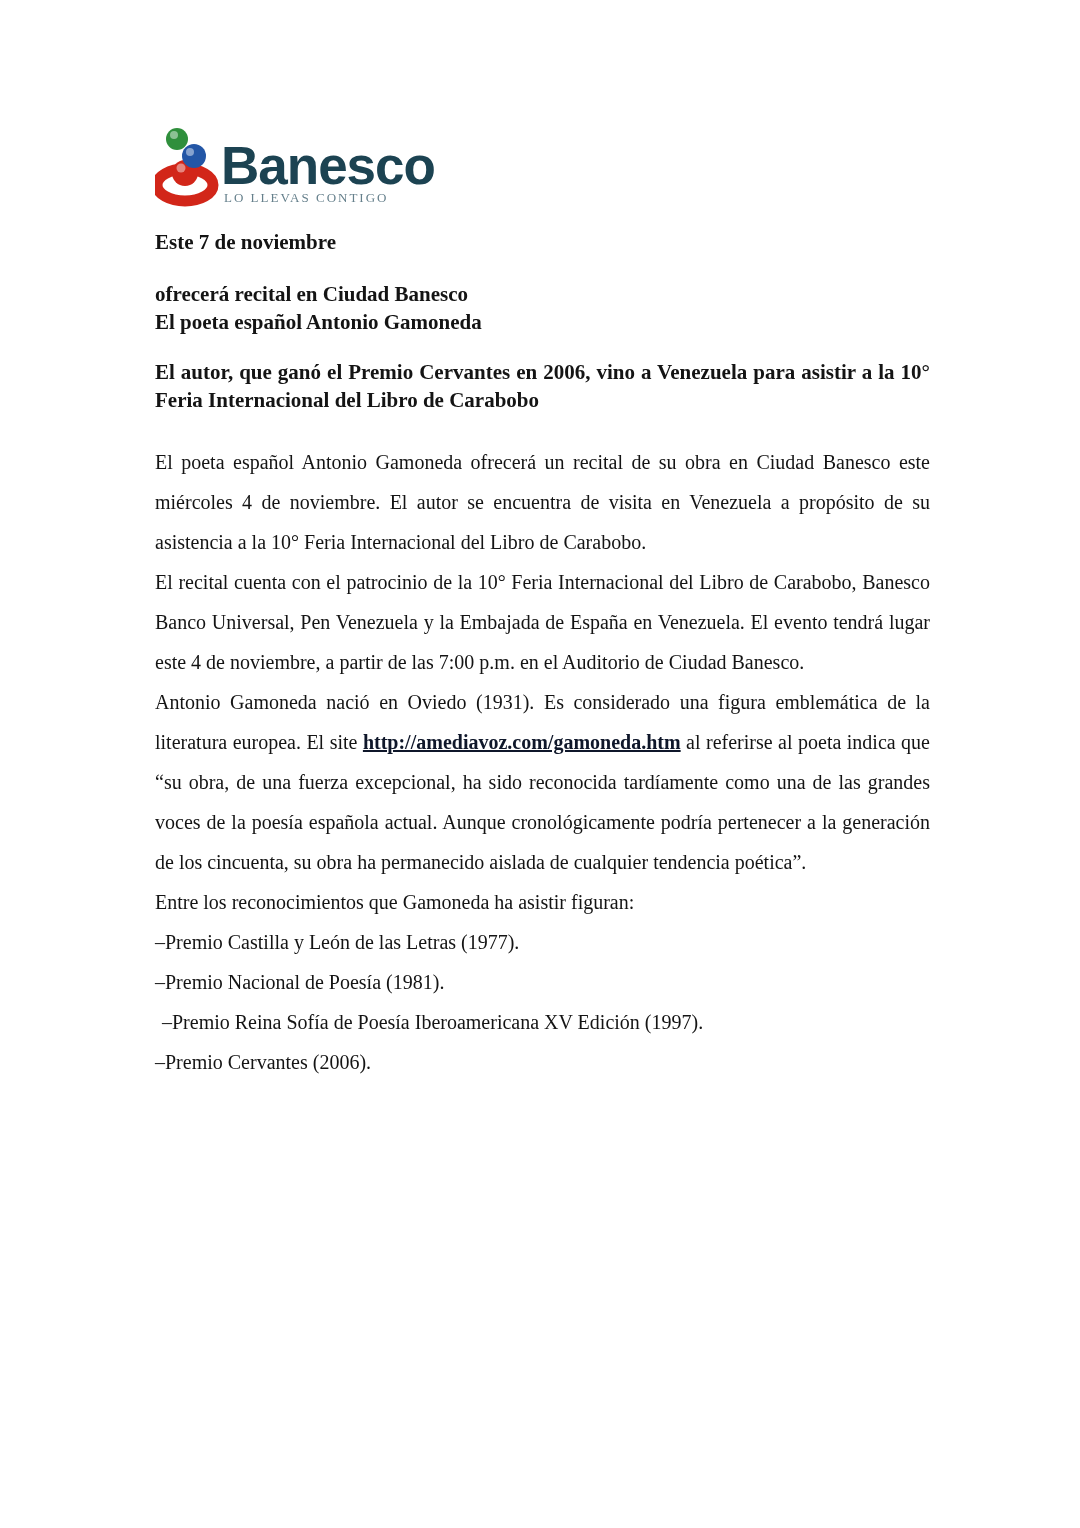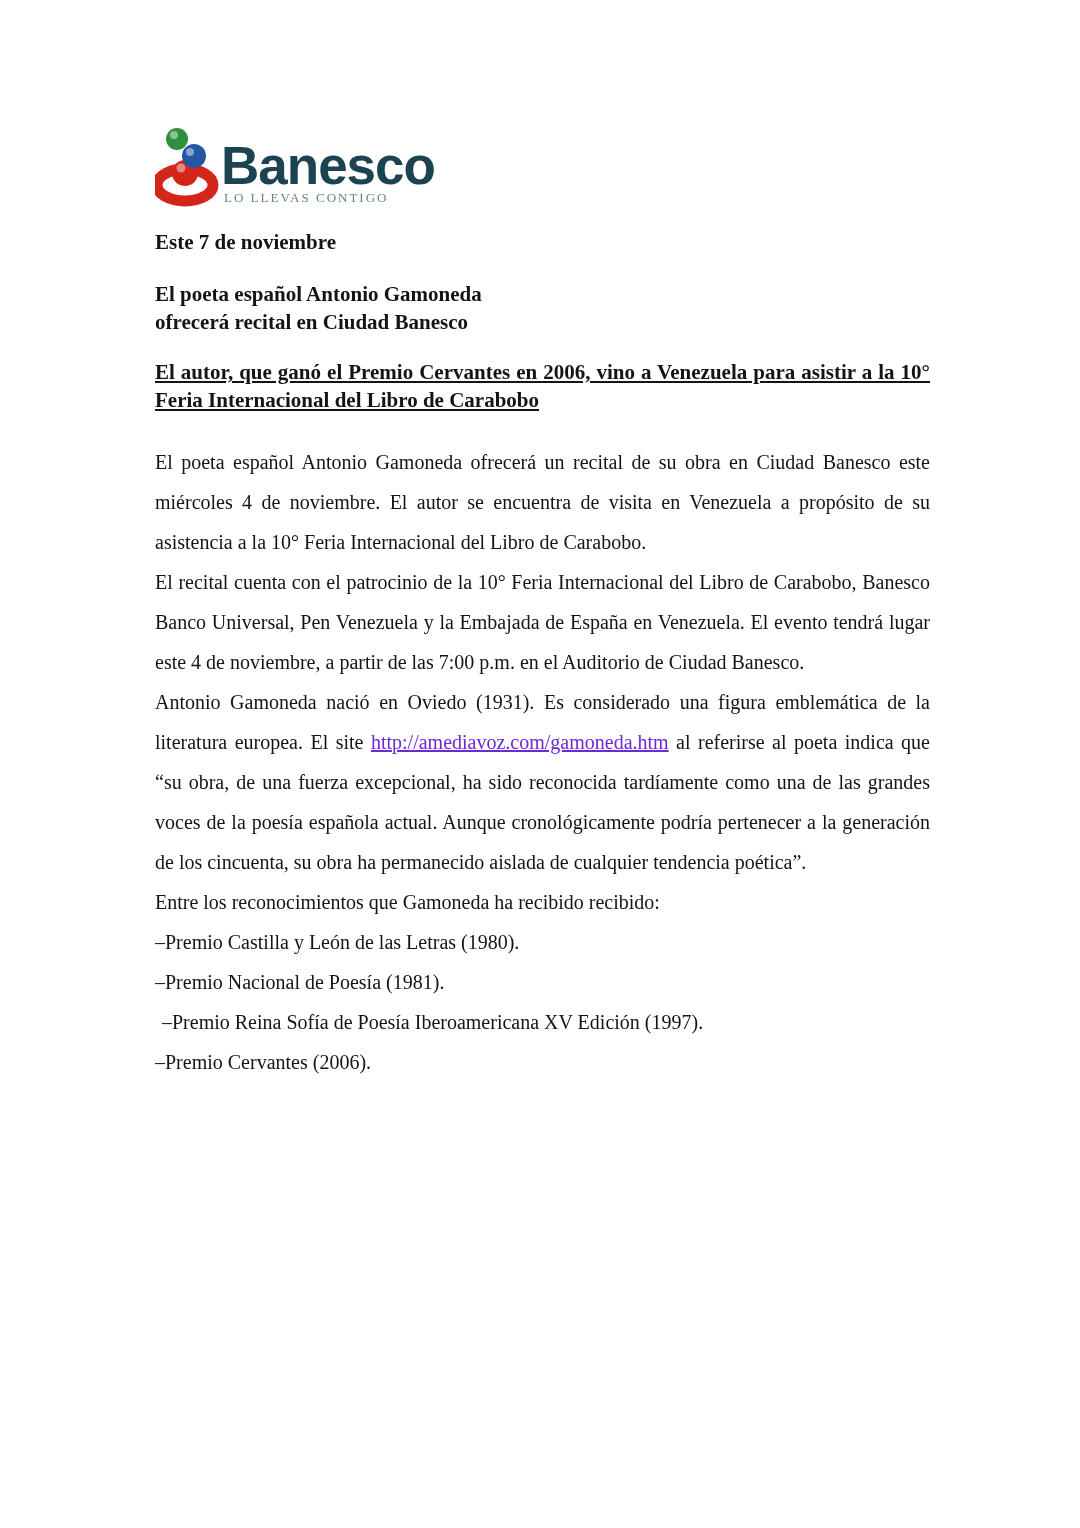--- a/index.html
+++ b/index.html
@@ -29,32 +29,31 @@
     font-size: 21px;
     line-height: 28px;
     font-weight: bold;
   }
   .subtitle {
     margin-top: 22px;
     font-size: 21px;
     line-height: 28px;
     font-weight: bold;
     text-align: justify;
-    text-decoration: underline;
   }
   .bodytext {
     margin-top: 28px;
     font-size: 20px;
     line-height: 40px;
   }
   .bodytext p { margin: 0; text-align: justify; }
   .bodytext p.plain { text-align: left; }
   .awards p { margin: 0; text-align: left; }
   .awards p:nth-child(3) { padding-left: 7px; }
-  a.doclink { color: #6d28d9; text-decoration: underline; cursor: pointer; }
+  a.doclink { color: #0f172a; text-decoration: underline; cursor: pointer; font-weight: bold; }
 </style>
 </head>
 <body>
 
 <div class="page">
 
   <div class="logo-block">
     <svg width="330" height="96" viewBox="0 0 330 96">
       <g>
         <ellipse cx="30" cy="65" rx="28" ry="16" fill="none" stroke-width="11" stroke="#d22619"></ellipse>
@@ -66,32 +65,32 @@
         <circle cx="35" cy="32" r="4" fill="#ffffff" opacity="0.45"></circle>
       </g>
       <text x="66" y="64" font-family="Liberation Sans, sans-serif" font-weight="bold" font-size="53" letter-spacing="-1" fill="#1c4352">Banesco</text>
       <text x="69" y="82" font-family="Liberation Serif, serif" font-size="13" letter-spacing="2" fill="#66808c">LO LLEVAS CONTIGO</text>
     </svg>
   </div>
 
   <div class="kicker">Este 7 de noviembre</div>
 
   <div class="title">
+    <div>ofrecerá recital en Ciudad Banesco</div>
     <div>El poeta español Antonio Gamoneda</div>
-    <div>ofrecerá recital en Ciudad Banesco</div>
   </div>
 
   <div class="subtitle">El autor, que ganó el Premio Cervantes en 2006, vino a Venezuela para asistir a la 10° Feria Internacional del Libro de Carabobo</div>
 
   <div class="bodytext">
     <p>El poeta español Antonio Gamoneda ofrecerá un recital de su obra en Ciudad Banesco este miércoles 4 de noviembre. El autor se encuentra de visita en Venezuela a propósito de su asistencia a la 10° Feria Internacional del Libro de Carabobo.</p>
     <p>El recital cuenta con el patrocinio de la 10° Feria Internacional del Libro de Carabobo, Banesco Banco Universal, Pen Venezuela y la Embajada de España en Venezuela. El evento tendrá lugar este 4 de noviembre, a partir de las 7:00 p.m. en el Auditorio de Ciudad Banesco.</p>
     <p><span>Antonio Gamoneda nació en Oviedo (1931). Es considerado una figura emblemática de la literatura europea. El site </span><a class="doclink" href="#">http://amediavoz.com/gamoneda.htm</a><span> al referirse al poeta indica que “su obra, de una fuerza excepcional, ha sido reconocida tardíamente como una de las grandes voces de la poesía española actual. Aunque cronológicamente podría pertenecer a la generación de los cincuenta, su obra ha permanecido aislada de cualquier tendencia poética”.</span></p>
-    <p class="plain">Entre los reconocimientos que Gamoneda ha recibido recibido:</p>
+    <p class="plain">Entre los reconocimientos que Gamoneda ha asistir figuran:</p>
     <div class="awards">
-      <p>–Premio Castilla y León de las Letras (1980).</p>
+      <p>–Premio Castilla y León de las Letras (1977).</p>
       <p>–Premio Nacional de Poesía (1981).</p>
       <p>–Premio Reina Sofía de Poesía Iberoamericana XV Edición (1997).</p>
       <p>–Premio Cervantes (2006).</p>
     </div>
   </div>
 
 </div>
 
 </body></html>

